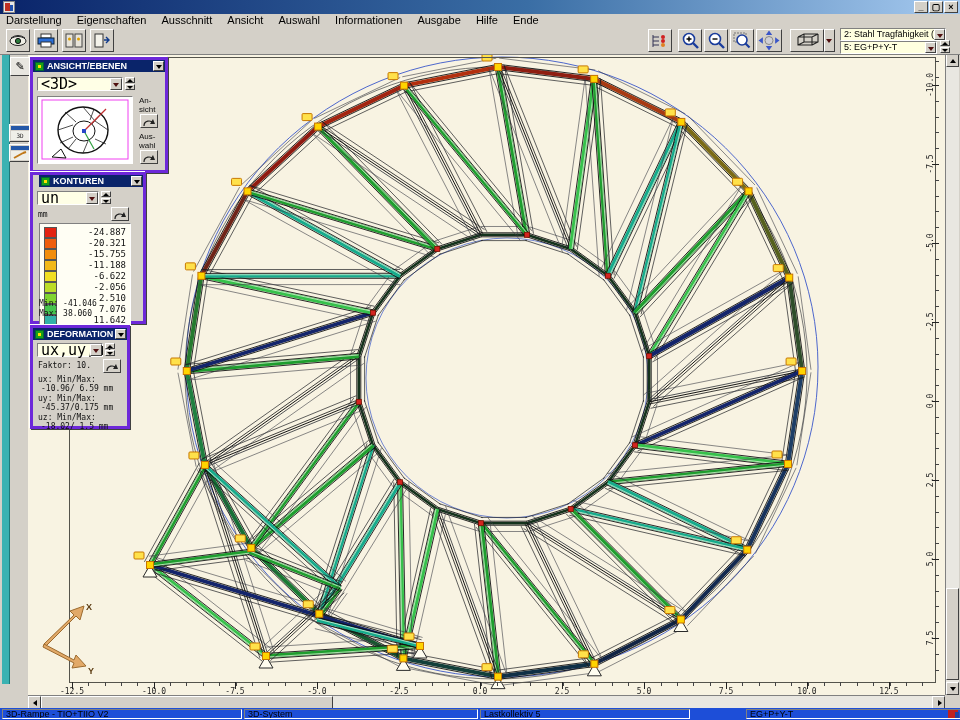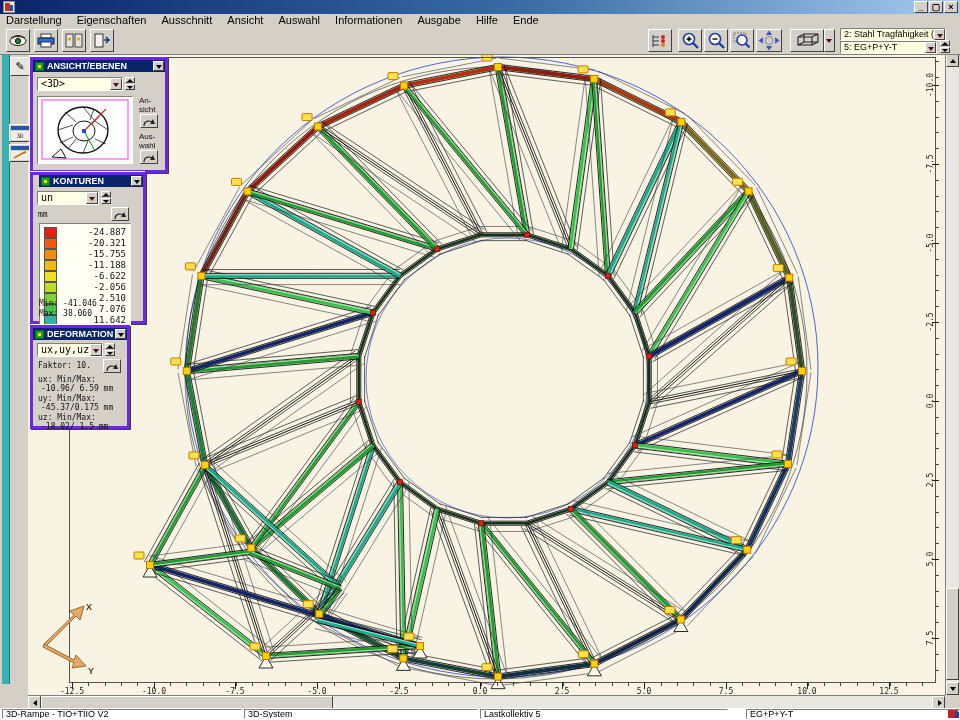--- a/index.html
+++ b/index.html
@@ -79,39 +79,39 @@
   .sbbtn{position:absolute;width:13px;height:13px;background:#d4d0c8;border:1px solid;
     border-color:#fff #404040 #404040 #fff;box-sizing:border-box;}
   .sbbtn::after{content:"";position:absolute;left:3px;top:4px;}
   .ar-up::after{border-left:3px solid transparent;border-right:3px solid transparent;border-bottom:4px solid #000;}
   .ar-dn::after{border-left:3px solid transparent;border-right:3px solid transparent;border-top:4px solid #000;}
   .ar-lf::after{border-top:3px solid transparent;border-bottom:3px solid transparent;border-right:4px solid #000;left:4px;top:3px;}
   .ar-rt::after{border-top:3px solid transparent;border-bottom:3px solid transparent;border-left:4px solid #000;left:5px;top:3px;}
   .thumb{position:absolute;background:#d4d0c8;border:1px solid;
     border-color:#fff #404040 #404040 #fff;box-sizing:border-box;}
   #corner{left:945px;top:695px;width:15px;height:13px;background:#d4d0c8;z-index:12;}
-  #statusbar{left:0;top:708px;width:960px;height:12px;background:#ffffff;z-index:20;font-size:9px;}
+  #statusbar{left:0;top:708px;width:960px;height:12px;background:#1d4ed8;z-index:20;font-size:9px;}
   .sfield{position:absolute;top:1px;height:10px;border:1px solid;border-color:#808080 #fff #fff #808080;
     box-sizing:border-box;line-height:8px;padding-left:3px;color:#000;overflow:hidden;white-space:nowrap;}
   #stat-icon{position:absolute;right:2px;top:2px;width:10px;height:8px;background:#c02020;}
   #stat-icon::after{content:"";position:absolute;right:-1px;top:2px;width:4px;height:6px;background:#2040a0;}
   
   .panel{background:#d4d0c8;border:3px solid #6d28d9;box-shadow:1px 1px 0 #404040, -1px -1px 0 #fff;
     z-index:6;}
   .ptitle{height:12px;background:#0a246a;color:#fff;font-size:9px;font-weight:bold;
     line-height:12px;padding-left:14px;position:relative;white-space:nowrap;}
   .picon{position:absolute;left:2px;top:2px;width:9px;height:9px;background:#18a018;
     border:1px solid #063;box-sizing:border-box;}
   .picon::after{content:"";position:absolute;left:2px;top:2px;width:3px;height:3px;background:#ffe000;}
   .pclose{position:absolute;right:1px;top:1px;width:11px;height:10px;background:#d4d0c8;
     border:1px solid;border-color:#fff #404040 #404040 #fff;box-sizing:border-box;}
   .pclose::after{content:"";position:absolute;left:2px;top:3px;border-left:3px solid transparent;
     border-right:3px solid transparent;border-top:4px solid #000;}
   .pselect{position:absolute;height:14px;background:#ffffe6;border:1px solid;
-    border-color:#808080 #fff #fff #808080;box-sizing:border-box;font-size:10px;line-height:12px;
+    border-color:#808080 #fff #fff #808080;box-sizing:border-box;font-size:15px;line-height:12px;
     padding-left:3px;font-family:"DejaVu Sans Mono",monospace;color:#000;}
   .pselect .drop{position:absolute;right:0;top:0;width:12px;height:12px;background:#d4d0c8;
     border:1px solid;border-color:#fff #404040 #404040 #fff;box-sizing:border-box;}
   .applybtn{position:absolute;width:18px;height:14px;background:#d4d0c8;border:1px solid;
     border-color:#fff #404040 #404040 #fff;box-sizing:border-box;}
   .mono{font-family:"DejaVu Sans Mono",monospace;}
   .ptext{position:absolute;font-size:8px;color:#111;}
   #preview-box{position:absolute;left:4px;top:36px;width:96px;height:68px;background:#fff;
     border:1px solid;border-color:#808080 #fff #fff #808080;box-sizing:border-box;}
   .legend-box{position:absolute;left:6px;top:38px;width:92px;height:118px;background:#fffef4;
@@ -857,21 +857,21 @@
 <div class="abs sb" id="hscroll">
   <div class="sbbtn ar-lf" style="left:0;top:0;"></div>
   <div class="thumb" style="left:13px;top:0;width:292px;height:13px;"></div>
   <div class="sbbtn ar-rt" style="right:0;top:0;"></div>
 </div>
 <div class="abs" id="corner"></div>
 
 <div class="abs" id="statusbar">
   <span class="sfield" style="left:2px;width:240px;">3D-Rampe - TIO+TIIO V2</span>
   <span class="sfield" style="left:244px;width:234px;">3D-System</span>
-  <span class="sfield" style="left:480px;width:248px;">Lastkollektiv 5</span>
+  <span class="sfield" style="left:480px;width:210px;">Lastkollektiv 5</span>
   <span class="sfield" style="left:718px;width:222px;margin-left:28px;">EG+P+Y-T</span>
   <span id="stat-icon"></span>
 </div>
 
 <div class="abs panel" style="left:30px;top:57px;width:132px;height:110px;">
   <div class="ptitle">
     <span class="picon"></span>
     <span>ANSICHT/EBENEN</span>
     <span class="pclose"></span>
   </div>

